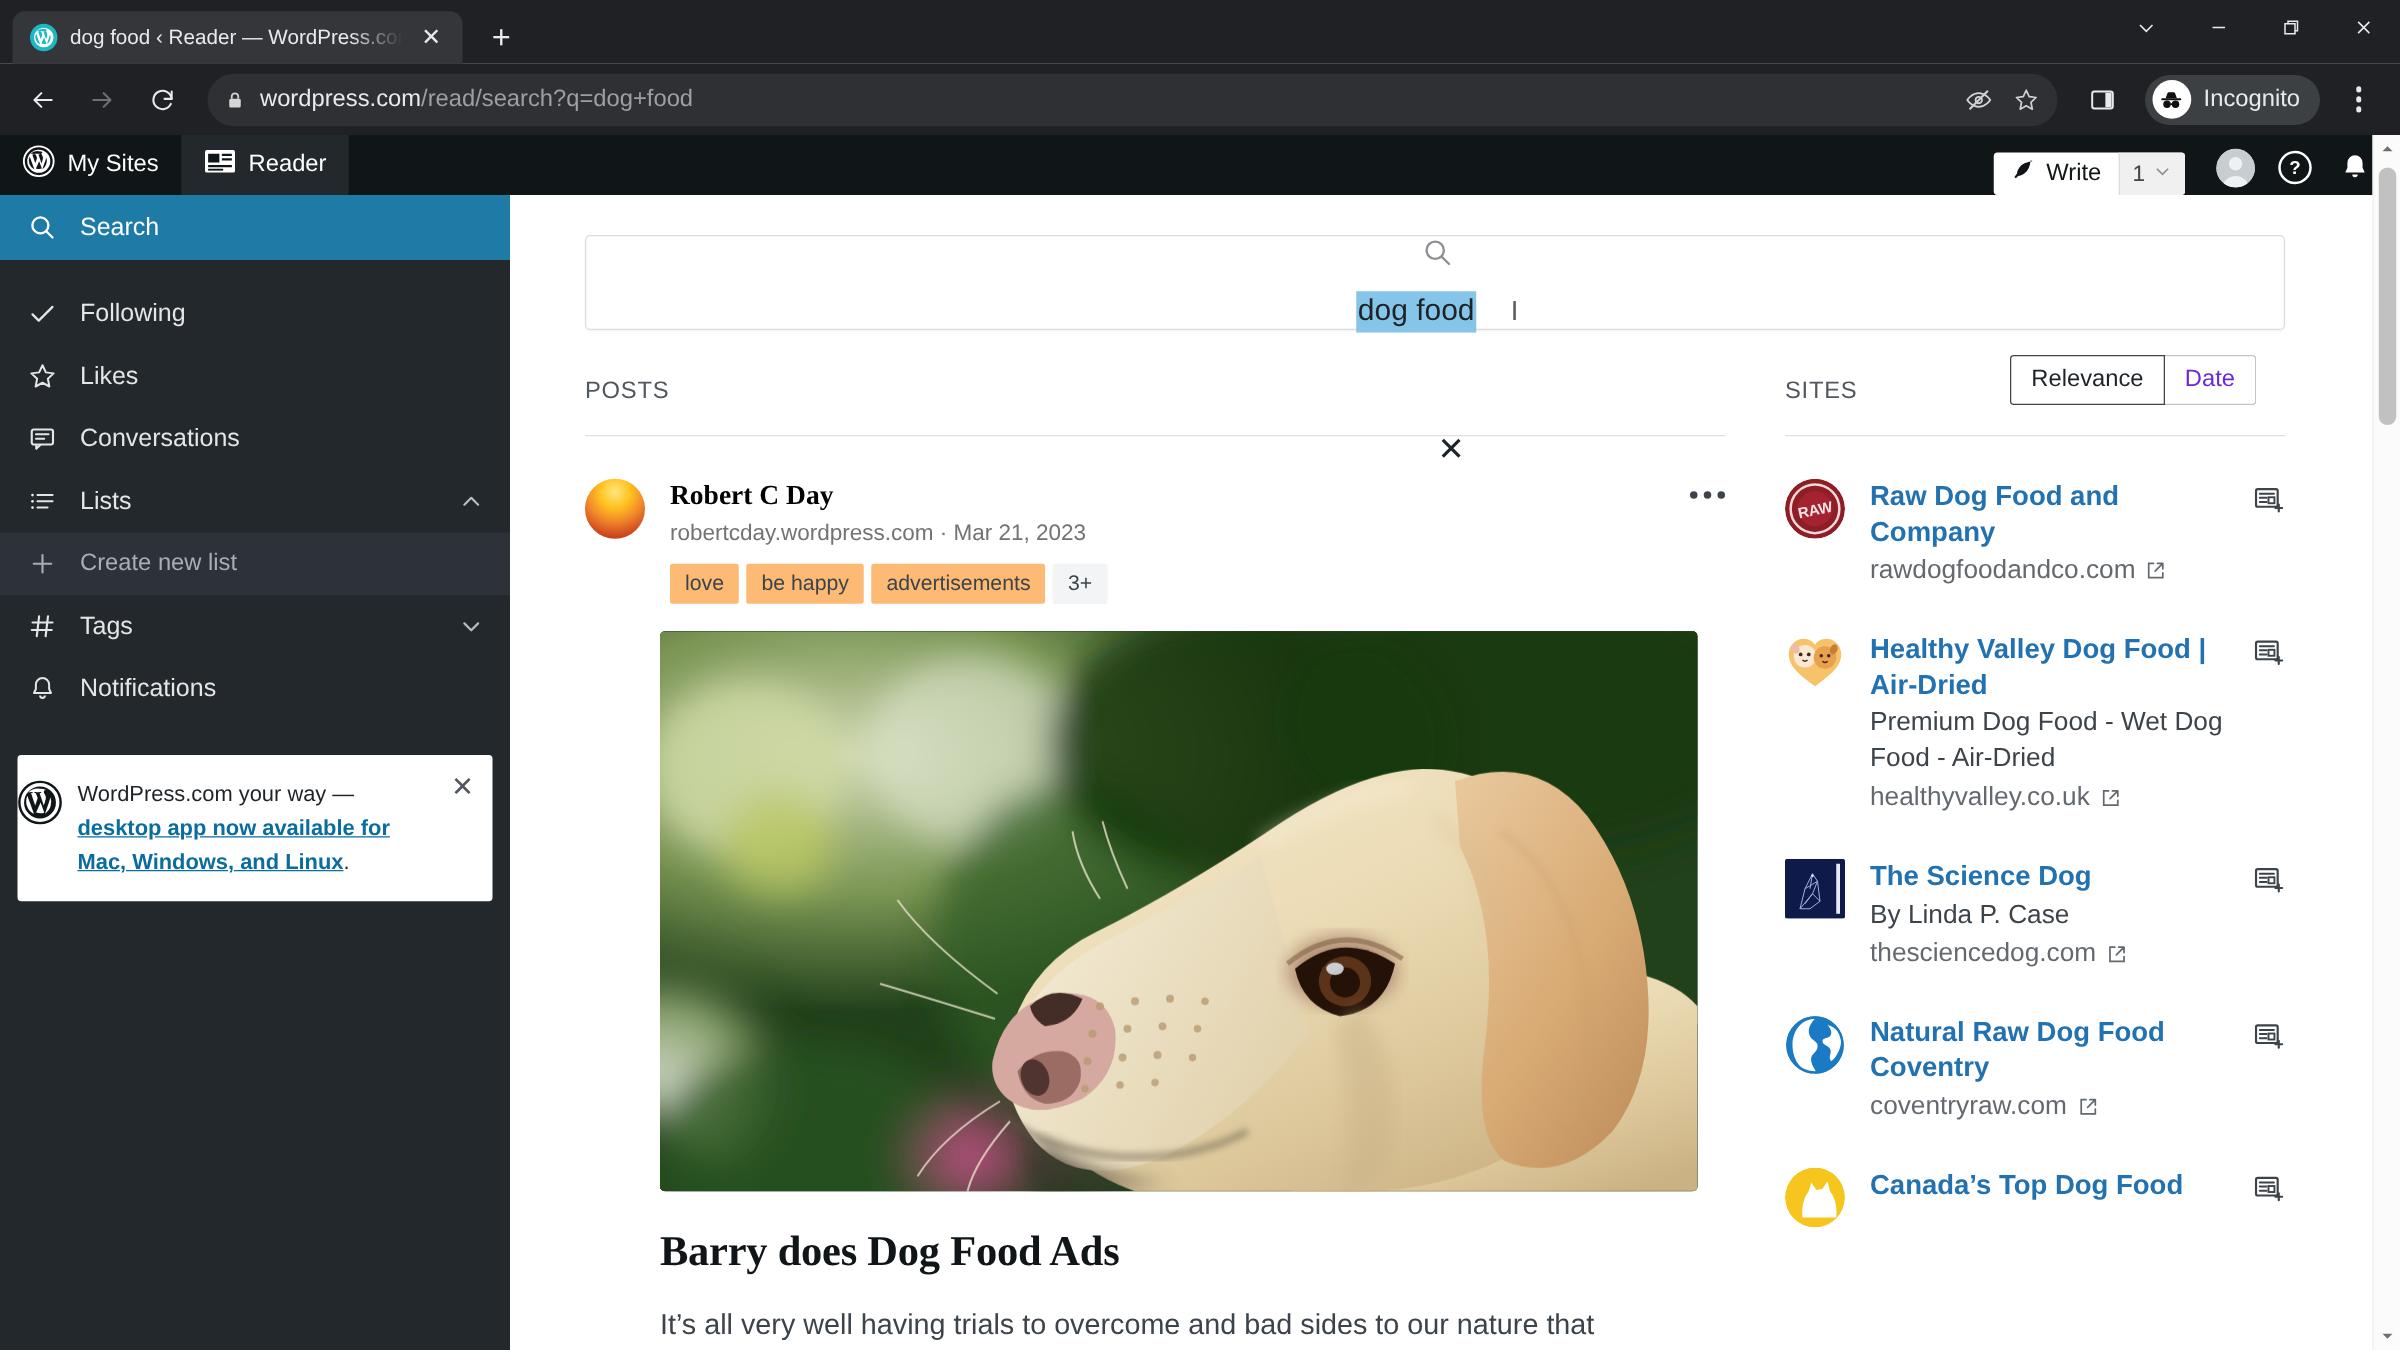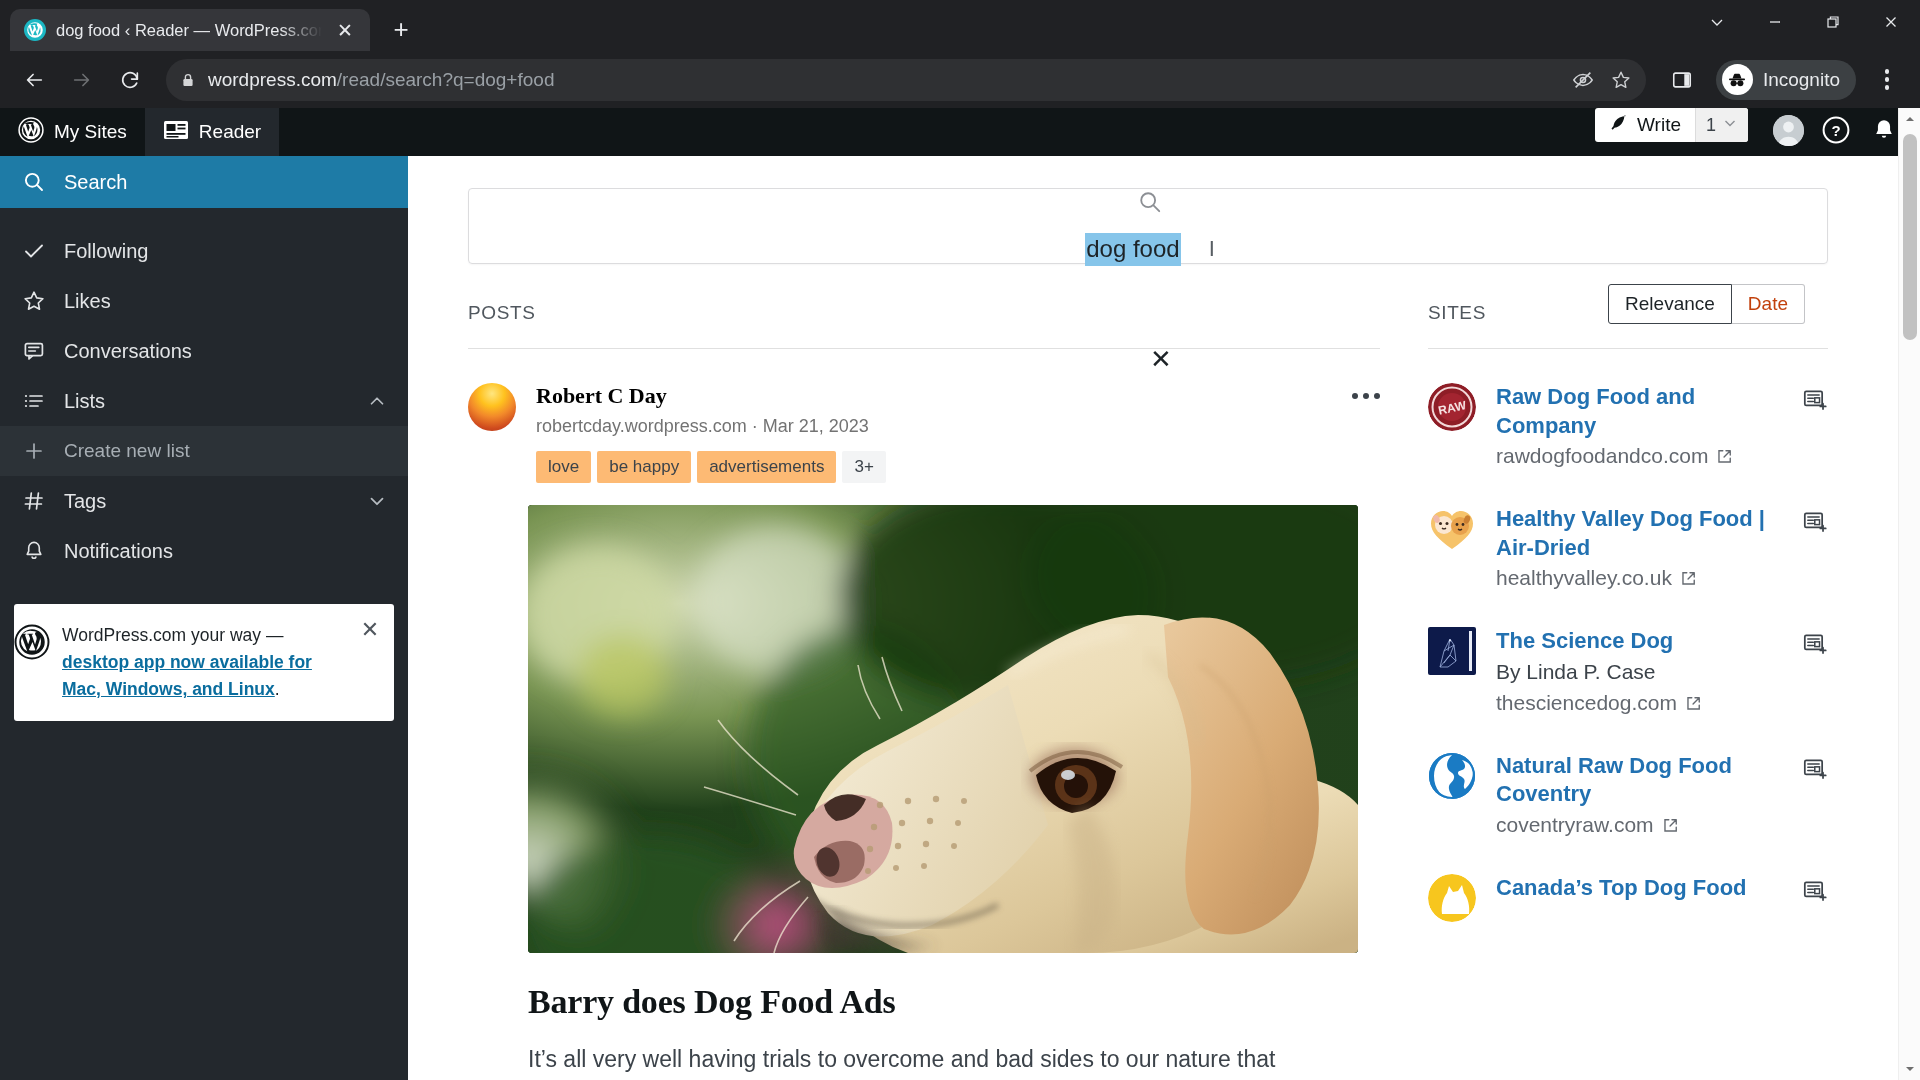--- a/index.html
+++ b/index.html
@@ -107,21 +107,21 @@
   .masterbar {
     height: 48px; background: #101517; display: flex; align-items: stretch;
     color: #fff; position: relative; z-index: 5;
   }
   .mb-left { display: flex; align-items: stretch; }
   .mb-item {
     display: flex; align-items: center; gap: 10px;
     padding: 0 18px; font-size: 19px; color: #fff;
   }
   .mb-item.active { background: #23282d; }
-  .mb-right { margin-left: auto; display: flex; align-items: flex-start; gap: 4px; padding-right: 14px; }
+  .mb-right { margin-left: auto; display: flex; align-items: flex-end; gap: 4px; padding-right: 14px; }
   .write-group {
     display: flex; align-items: stretch; background: #fff; border-radius: 3px;
     height: 34px; overflow: hidden; margin-right: 14px;
   }
   .write-btn {
     display: flex; align-items: center; gap: 8px; padding: 0 14px;
     color: #101517; font-size: 19px; font-weight: 400;
   }
   .write-count {
     display: flex; align-items: center; gap: 6px; padding: 0 10px;
@@ -188,21 +188,21 @@
   }
   .search-mag { color: #8c8f94; display: flex; align-items: center; flex: 0 0 auto; }
   .search-input-wrap { flex: 1 1 auto; display: flex; align-items: center; gap: 10px; min-width: 0; }
   .search-value {
     font-size: 24px; color: #1d2327; background: #86c5ea;
     padding: 2px 1px; line-height: 1.2;
   }
   .caret-i { color: #3c434a; font-size: 22px; margin-left: 18px; opacity: .85; }
   .seg-group { display: flex; flex: 0 0 auto; margin-left: auto; }
   .seg {
-    border: 1px solid #c3c4c7; padding: 8px 16px; font-size: 19px; color: #c2410c;
+    border: 1px solid #c3c4c7; padding: 8px 16px; font-size: 19px; color: #6d28d9;
     background: #fff;
   }
   .seg:first-child { border-radius: 3px 0 0 3px; }
   .seg:last-child { border-radius: 0 3px 3px 0; border-left: none; }
   .seg.active { border-color: #3c434a; color: #1d2327; }
   .search-clear {
     margin-left: 22px; color: #1d2327; font-size: 26px; line-height: 1;
     width: 34px; height: 34px; display: flex; align-items: center; justify-content: center; flex: 0 0 auto;
   }
 
@@ -791,20 +791,21 @@
                       <path d="M14 23q2 2 4 0" stroke="#3b2a20" stroke-width="1.2" fill="none"></path>
                       <circle cx="29" cy="19.5" r="1.4" fill="#3b2a20"></circle>
                       <circle cx="35" cy="19.5" r="1.4" fill="#3b2a20"></circle>
                       <path d="M30 24q2 2 4 0" stroke="#3b2a20" stroke-width="1.2" fill="none"></path>
                       <ellipse cx="8.5" cy="14" rx="3" ry="4" fill="#f0b9aa" transform="rotate(-25 8.5 14)"></ellipse>
                       <ellipse cx="39" cy="14.5" rx="3" ry="4.2" fill="#c97f33" transform="rotate(22 39 14.5)"></ellipse>
                     </svg>
                 </span>
                 <div class="site-body">
                   <div class="site-name">Healthy Valley Dog Food | Air-Dried</div>
+                  <div class="site-desc">Premium Dog Food - Wet Dog Food - Air-Dried</div>
                   <div class="site-url">
                     <span>healthyvalley.co.uk</span>
                     <span class="ext-ico">
                       <svg width="17" height="17" viewBox="0 0 16 16">
                           <path d="M6.4 2.6H2.8v10.6h10.6V9.6" stroke="#646970" stroke-width="1.3" fill="none" stroke-linecap="round"></path>
                           <path d="M9.4 2.6h4v4M13.4 2.6L7.6 8.4" stroke="#646970" stroke-width="1.3" fill="none" stroke-linecap="round" stroke-linejoin="round"></path>
                         </svg>
                     </span>
                   </div>
                 </div>

